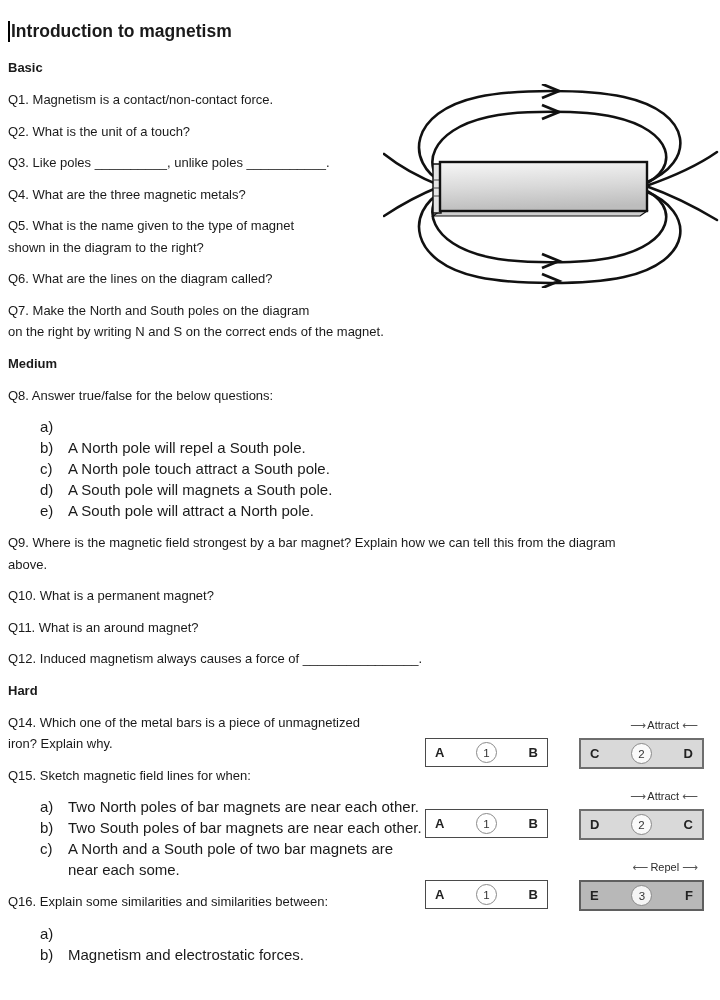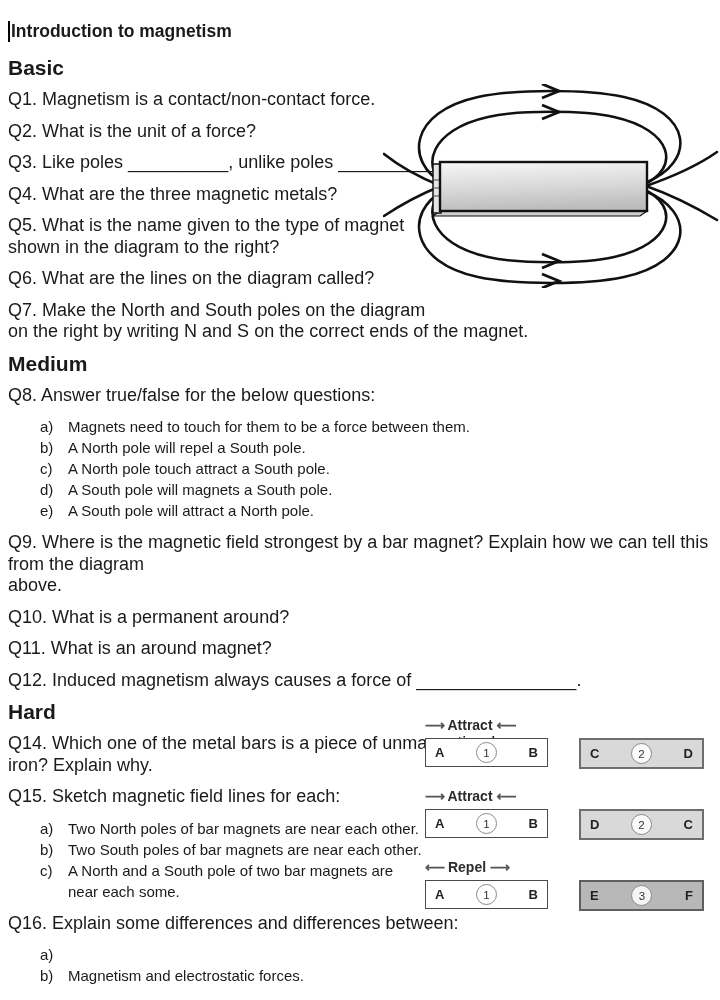--- a/index.html
+++ b/index.html
@@ -3,34 +3,34 @@
 <meta charset="utf-8">
 <style>
   html,body{margin:0;padding:0;}
   body{
     width:720px;height:1000px;overflow:hidden;background:#ffffff;
     font-family:"Liberation Sans", sans-serif;color:#1a1a1a;position:relative;
   }
   .page{padding:20px 10px 0 8px;}
   .doc-title{font-size:17.5px;line-height:22px;font-weight:bold;margin:0 0 15px 0;display:flex;align-items:center;}
   .cursor{display:inline-block;width:2px;height:21px;background:#000;margin-right:1px;flex:none;}
-  .sec-heading{font-size:21px;line-height:21px;font-weight:bold;margin:0 0 11px 0;}
-  p.q{font-size:18px;line-height:21.5px;margin:0 0 10px 0;white-space:pre-line;}
+  .sec-heading{font-size:13px;line-height:21px;font-weight:bold;margin:0 0 11px 0;}
+  p.q{font-size:13px;line-height:21.5px;margin:0 0 10px 0;white-space:pre-line;}
   ul.letters{list-style:none;margin:0 0 11px 0;padding:0;}
   ul.letters li{display:flex;font-size:15px;line-height:21px;}
   ul.letters .letter{width:28px;margin-left:32px;flex:none;}
   ul.letters .itext{white-space:pre-line;}
 
   
   .magnet-fig{position:absolute;left:383px;top:84px;width:336px;height:204px;}
 
   
   .bars-fig{position:absolute;left:425px;top:718px;width:292px;}
   .pair-row{margin-bottom:20px;}
-  .pair-label{width:272px;text-align:left;font-size:14px;color:#2b2b2b;height:14px;line-height:14px;margin-bottom:6px;font-weight:bold;}
+  .pair-label{width:272px;text-align:right;font-size:11px;color:#2b2b2b;height:14px;line-height:14px;margin-bottom:6px;}
   .pair-label .arrow{color:#555;letter-spacing:-1px;}
   .pair-bars{display:flex;}
   .mbar{width:103px;height:27px;display:flex;align-items:center;justify-content:space-between;
         padding:0 9px;font-size:13px;font-weight:bold;color:#222;}
   .mbar--white{background:#ffffff;border:1.5px solid #4a4a4a;}
   .mbar--light{background:#d9d9d9;border:2px solid #6e6e6e;}
   .mbar--dark{background:#b8b8b8;border:2px solid #5f5f5f;}
   .mbar + .mbar{margin-left:31px;}
   .badge{width:19px;height:19px;border-radius:50%;border:1px solid #8a8a8a;background:rgba(255,255,255,.85);
          display:flex;align-items:center;justify-content:center;font-size:11.5px;font-weight:normal;color:#333;flex:none;}
@@ -40,79 +40,78 @@
 
 <div class="page">
 
   <div class="doc-title">
     <span class="cursor"></span>
     <span>Introduction to magnetism</span>
   </div>
 
   <div class="sec-heading">Basic</div>
   <p class="q">Q1. Magnetism is a contact/non-contact force.</p>
-  <p class="q">Q2. What is the unit of a force?</p>
+  <p class="q">Q2. What is the unit of a touch?</p>
   <p class="q">Q3. Like poles __________, unlike poles ___________.</p>
   <p class="q">Q4. What are the three magnetic metals?</p>
   <p class="q">Q5. What is the name given to the type of magnet
 shown in the diagram to the right?</p>
   <p class="q">Q6. What are the lines on the diagram called?</p>
   <p class="q">Q7. Make the North and South poles on the diagram
 on the right by writing N and S on the correct ends of the magnet.</p>
 
   <div class="sec-heading">Medium</div>
   <p class="q">Q8. Answer true/false for the below questions:</p>
   <ul class="letters">
     <li>
         <span class="letter">a)</span>
-        <span class="itext">Magnets need to touch for them to be a force between them.</span>
       </li>
     <li>
         <span class="letter">b)</span>
         <span class="itext">A North pole will repel a South pole.</span>
       </li>
     <li>
         <span class="letter">c)</span>
         <span class="itext">A North pole touch attract a South pole.</span>
       </li>
     <li>
         <span class="letter">d)</span>
         <span class="itext">A South pole will magnets a South pole.</span>
       </li>
     <li>
         <span class="letter">e)</span>
         <span class="itext">A South pole will attract a North pole.</span>
       </li>
   </ul>
   <p class="q">Q9. Where is the magnetic field strongest by a bar magnet? Explain how we can tell this from the diagram
 above.</p>
-  <p class="q">Q10. What is a permanent around?</p>
+  <p class="q">Q10. What is a permanent magnet?</p>
   <p class="q">Q11. What is an around magnet?</p>
   <p class="q">Q12. Induced magnetism always causes a force of ________________.</p>
 
   <div class="sec-heading">Hard</div>
   <p class="q">Q14. Which one of the metal bars is a piece of unmagnetized
 iron? Explain why.</p>
-  <p class="q">Q15. Sketch magnetic field lines for each:</p>
+  <p class="q">Q15. Sketch magnetic field lines for when:</p>
   <ul class="letters">
     <li>
         <span class="letter">a)</span>
         <span class="itext">Two North poles of bar magnets are near each other.</span>
       </li>
     <li>
         <span class="letter">b)</span>
         <span class="itext">Two South poles of bar magnets are near each other.</span>
       </li>
     <li>
         <span class="letter">c)</span>
         <span class="itext">A North and a South pole of two bar magnets are
 near each some.</span>
       </li>
   </ul>
-  <p class="q">Q16. Explain some differences and differences between:</p>
+  <p class="q">Q16. Explain some similarities and similarities between:</p>
   <ul class="letters">
     <li>
         <span class="letter">a)</span>
       </li>
     <li>
         <span class="letter">b)</span>
         <span class="itext">Magnetism and electrostatic forces.</span>
       </li>
   </ul>
 </div>

